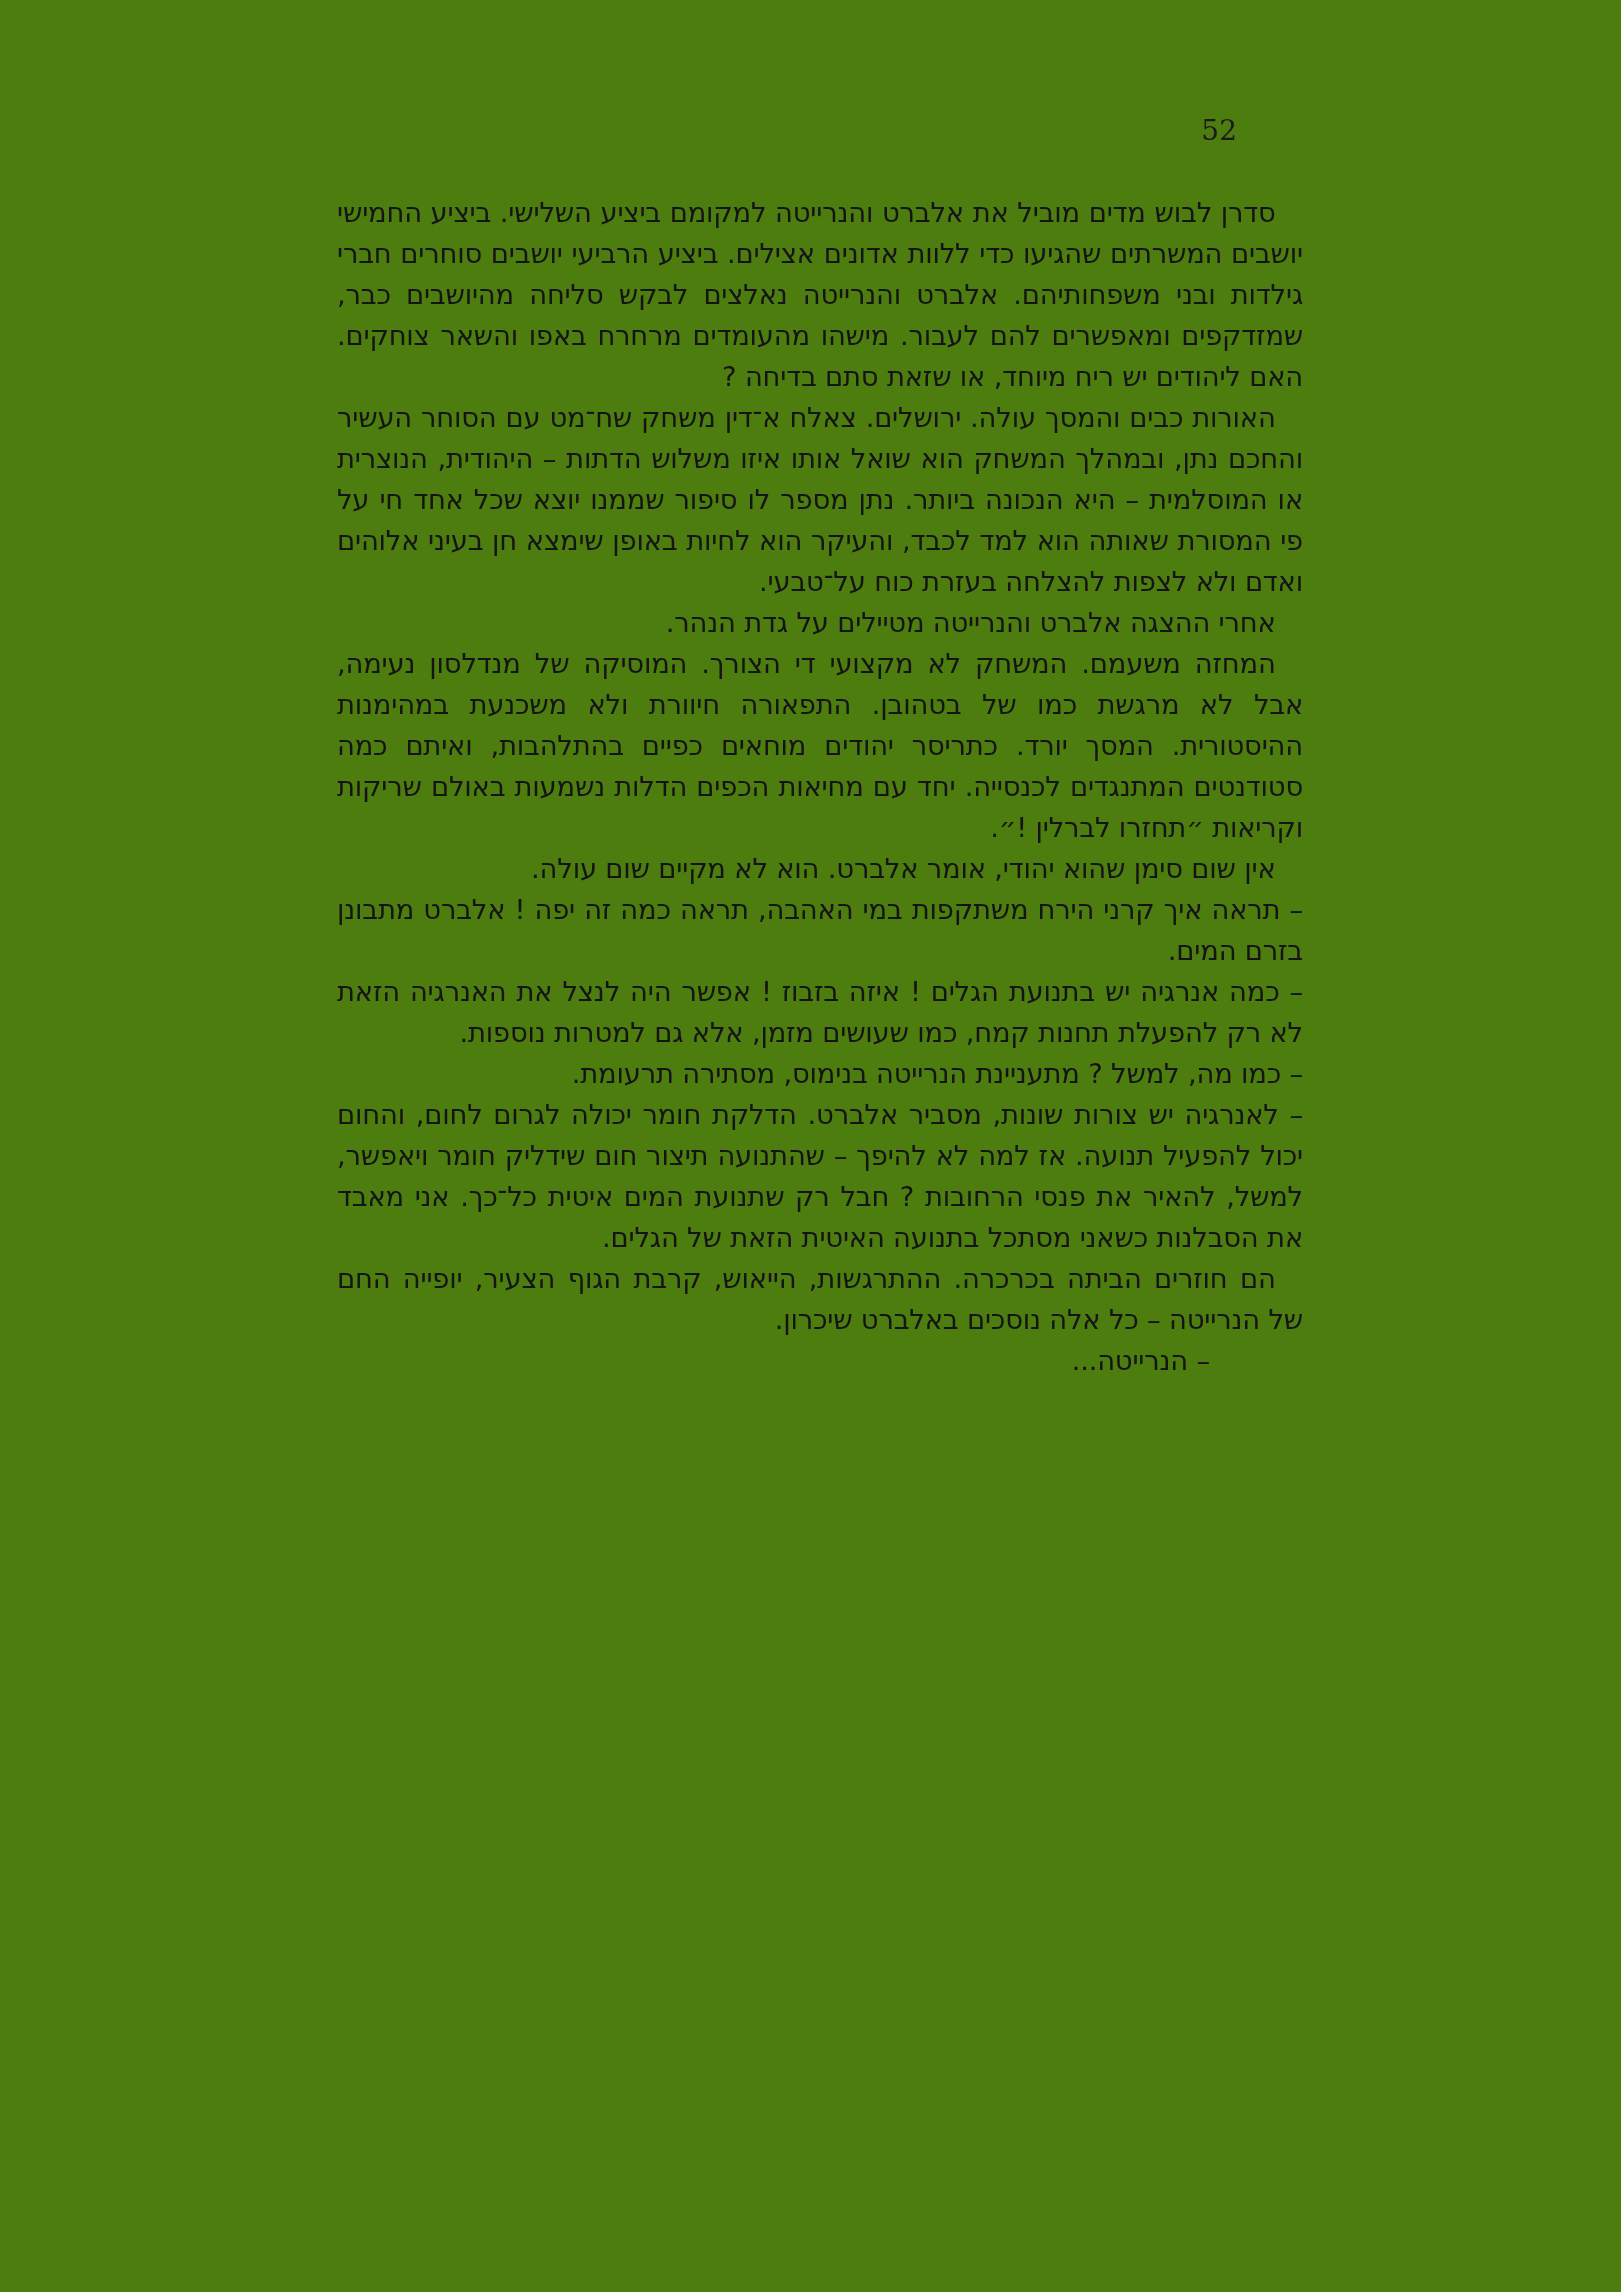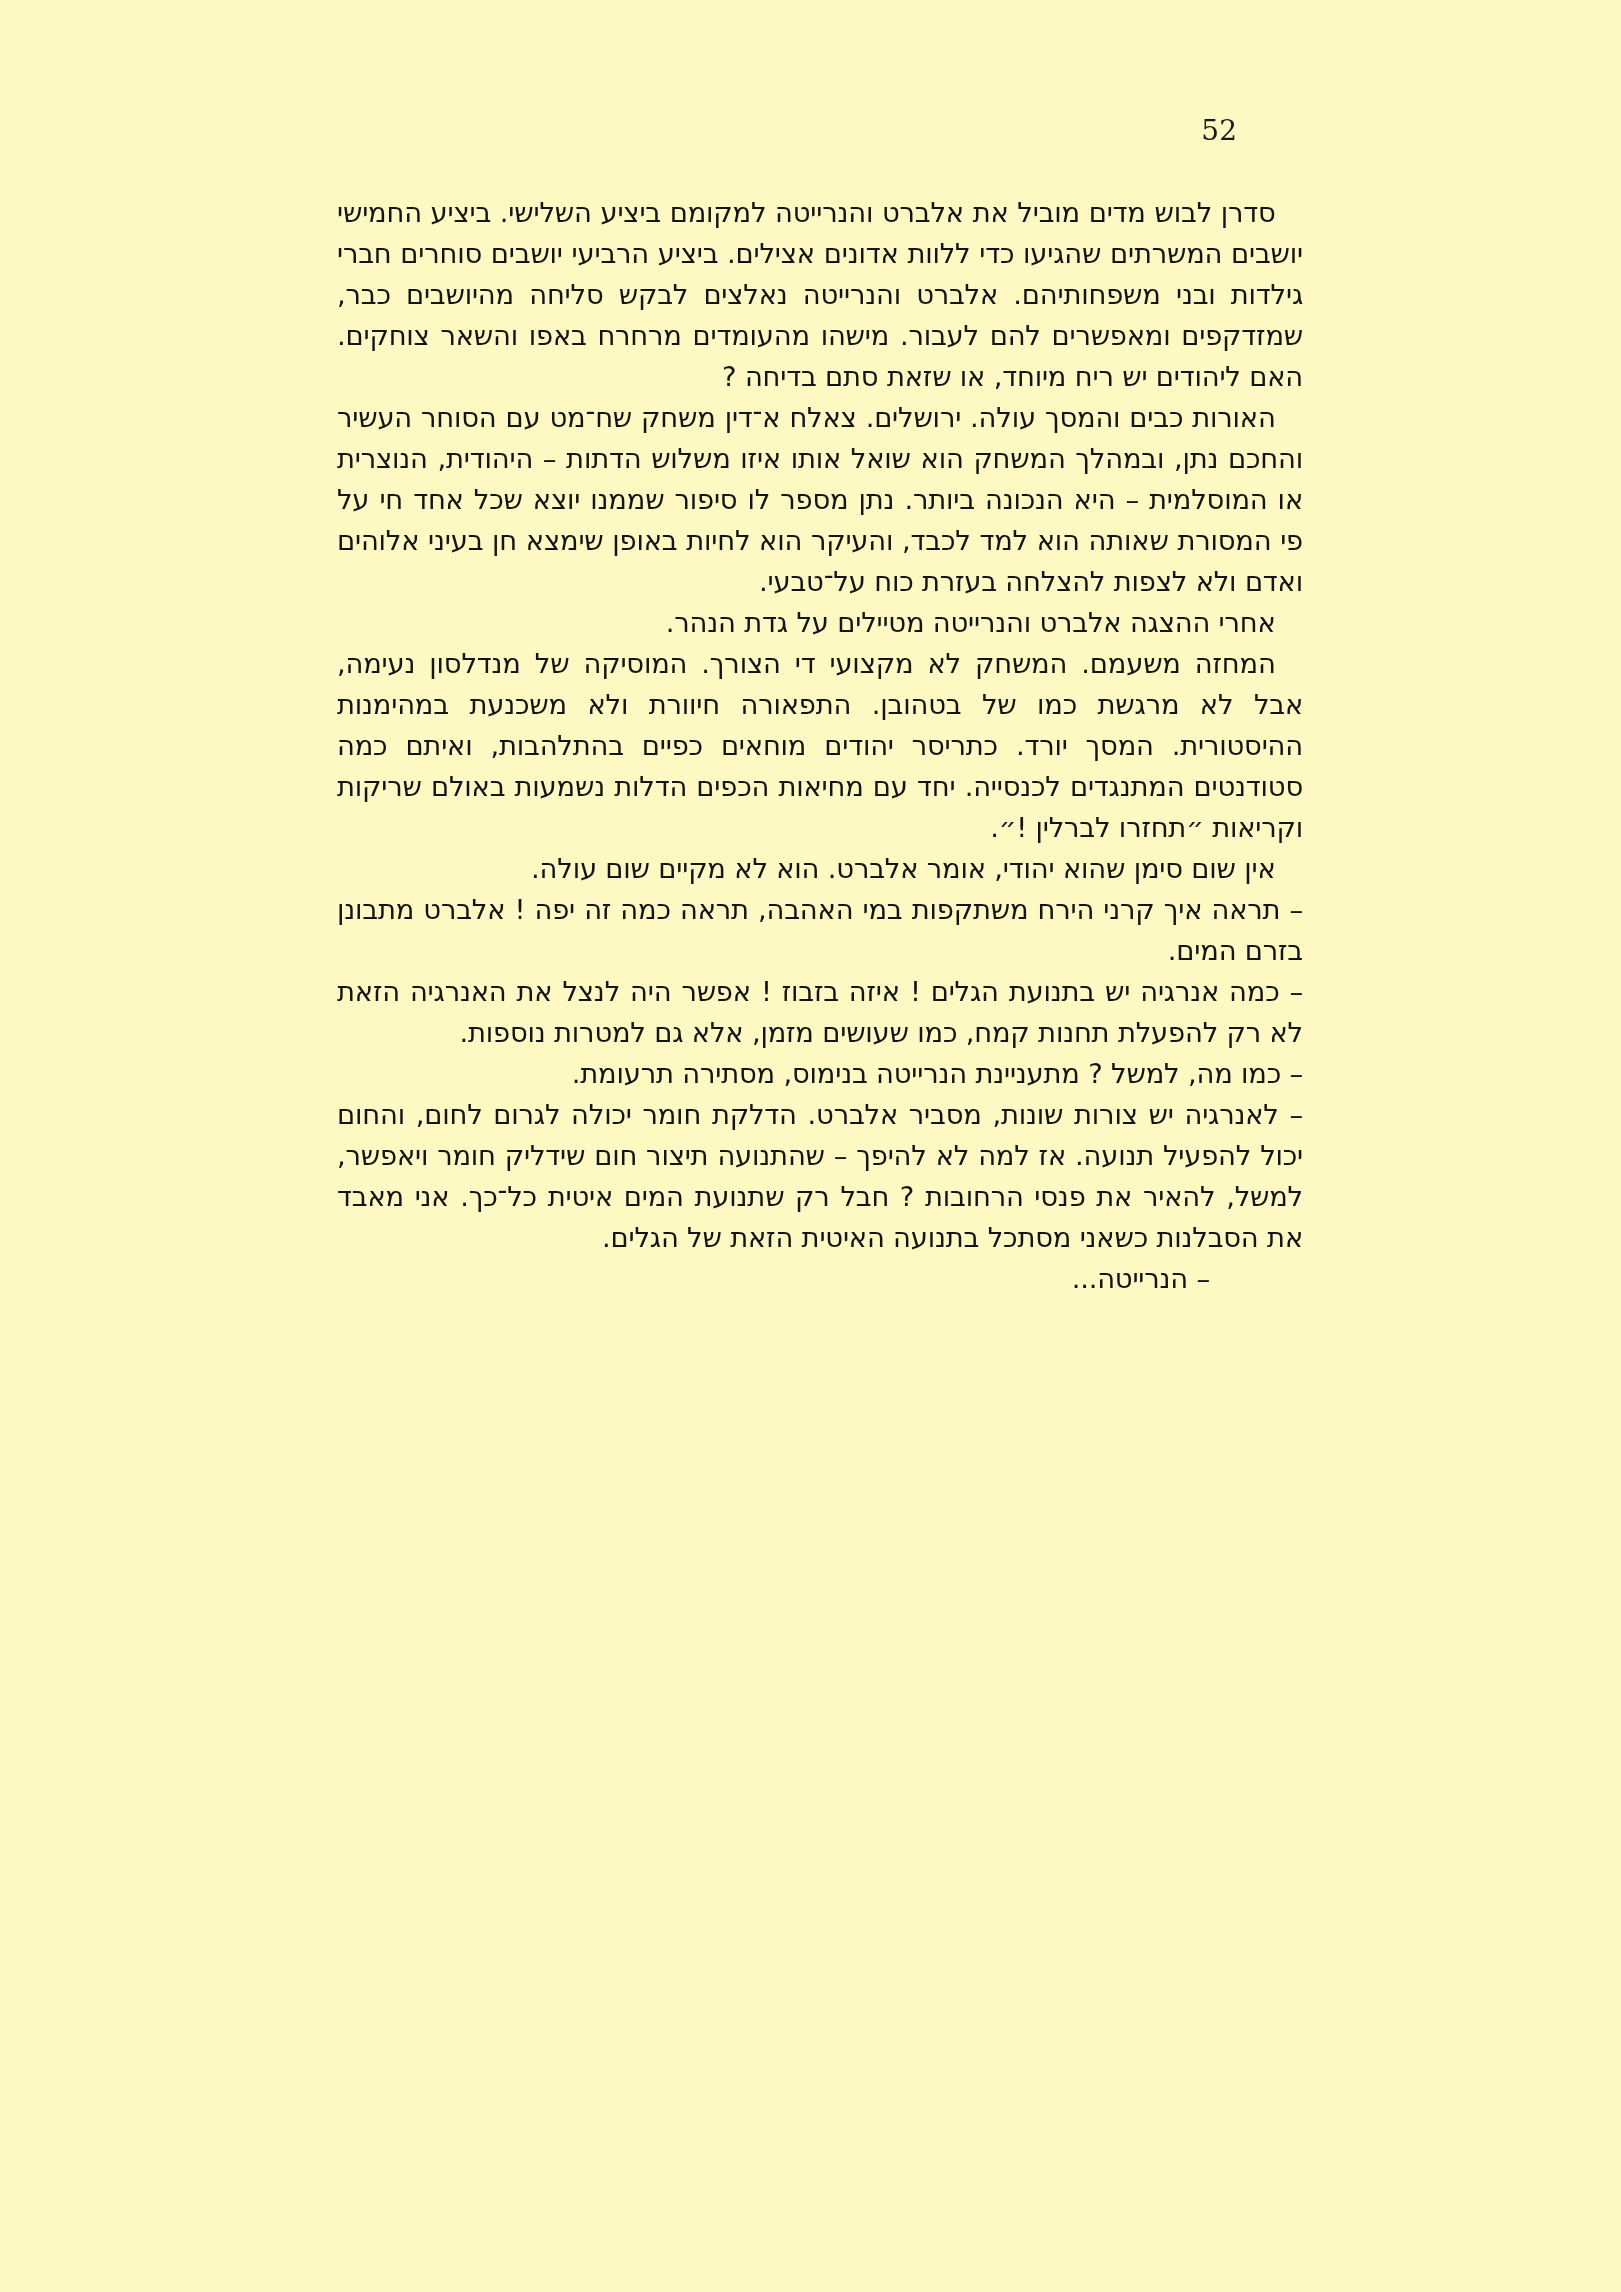--- a/index.html
+++ b/index.html
@@ -4,21 +4,21 @@
 <style>
   html, body {
     margin: 0;
     padding: 0;
     background: #ffffff;
   }
   .page {
     position: relative;
     width: 1621px;
     height: 2293px;
-    background: #fef9c3;
+    background: #4d7c0f;
     overflow: hidden;
   }
   .page-number {
     position: absolute;
     top: 114px;
     right: 384px;
     font-family: "DejaVu Serif", "DejaVu Sans", serif;
     font-size: 28px;
     color: #1b1b1b;
   }
@@ -58,16 +58,17 @@
   <div class="text-block" dir="rtl">
       <p class="narrative">סדרן לבוש מדים מוביל את אלברט והנרייטה למקומם ביציע השלישי. ביציע החמישי יושבים המשרתים שהגיעו כדי ללוות אדונים אצילים. ביציע הרביעי יושבים סוחרים חברי גילדות ובני משפחותיהם. אלברט והנרייטה נאלצים לבקש סליחה מהיושבים כבר, שמזדקפים ומאפשרים להם לעבור. מישהו מהעומדים מרחרח באפו והשאר צוחקים. האם ליהודים יש ריח מיוחד, או שזאת סתם בדיחה ?</p>
       <p class="narrative">האורות כבים והמסך עולה. ירושלים. צאלח א־דין משחק שח־מט עם הסוחר העשיר והחכם נתן, ובמהלך המשחק הוא שואל אותו איזו משלוש הדתות – היהודית, הנוצרית או המוסלמית – היא הנכונה ביותר. נתן מספר לו סיפור שממנו יוצא שכל אחד חי על פי המסורת שאותה הוא למד לכבד, והעיקר הוא לחיות באופן שימצא חן בעיני אלוהים ואדם ולא לצפות להצלחה בעזרת כוח על־טבעי.</p>
       <p class="narrative">אחרי ההצגה אלברט והנרייטה מטיילים על גדת הנהר.</p>
       <p class="narrative">המחזה משעמם. המשחק לא מקצועי די הצורך. המוסיקה של מנדלסון נעימה, אבל לא מרגשת כמו של בטהובן. התפאורה חיוורת ולא משכנעת במהימנות ההיסטורית. המסך יורד. כתריסר יהודים מוחאים כפיים בהתלהבות, ואיתם כמה סטודנטים המתנגדים לכנסייה. יחד עם מחיאות הכפים הדלות נשמעות באולם שריקות וקריאות ״תחזרו לברלין !״.</p>
       <p class="narrative">אין שום סימן שהוא יהודי, אומר אלברט. הוא לא מקיים שום עולה.</p>
       <p class="dialogue">– תראה איך קרני הירח משתקפות במי האהבה, תראה כמה זה יפה ! אלברט מתבונן בזרם המים.</p>
       <p class="dialogue">– כמה אנרגיה יש בתנועת הגלים ! איזה בזבוז ! אפשר היה לנצל את האנרגיה הזאת לא רק להפעלת תחנות קמח, כמו שעושים מזמן, אלא גם למטרות נוספות.</p>
       <p class="dialogue">– כמו מה, למשל ? מתעניינת הנרייטה בנימוס, מסתירה תרעומת.</p>
       <p class="dialogue">– לאנרגיה יש צורות שונות, מסביר אלברט. הדלקת חומר יכולה לגרום לחום, והחום יכול להפעיל תנועה. אז למה לא להיפך – שהתנועה תיצור חום שידליק חומר ויאפשר, למשל, להאיר את פנסי הרחובות ? חבל רק שתנועת המים איטית כל־כך. אני מאבד את הסבלנות כשאני מסתכל בתנועה האיטית הזאת של הגלים.</p>
+      <p class="narrative">הם חוזרים הביתה בכרכרה. ההתרגשות, הייאוש, קרבת הגוף הצעיר, יופייה החם של הנרייטה – כל אלה נוסכים באלברט שיכרון.</p>
       <p class="dialogue-inset">– הנרייטה...</p>
     </div>
 </div>
 
 
 </body></html>

